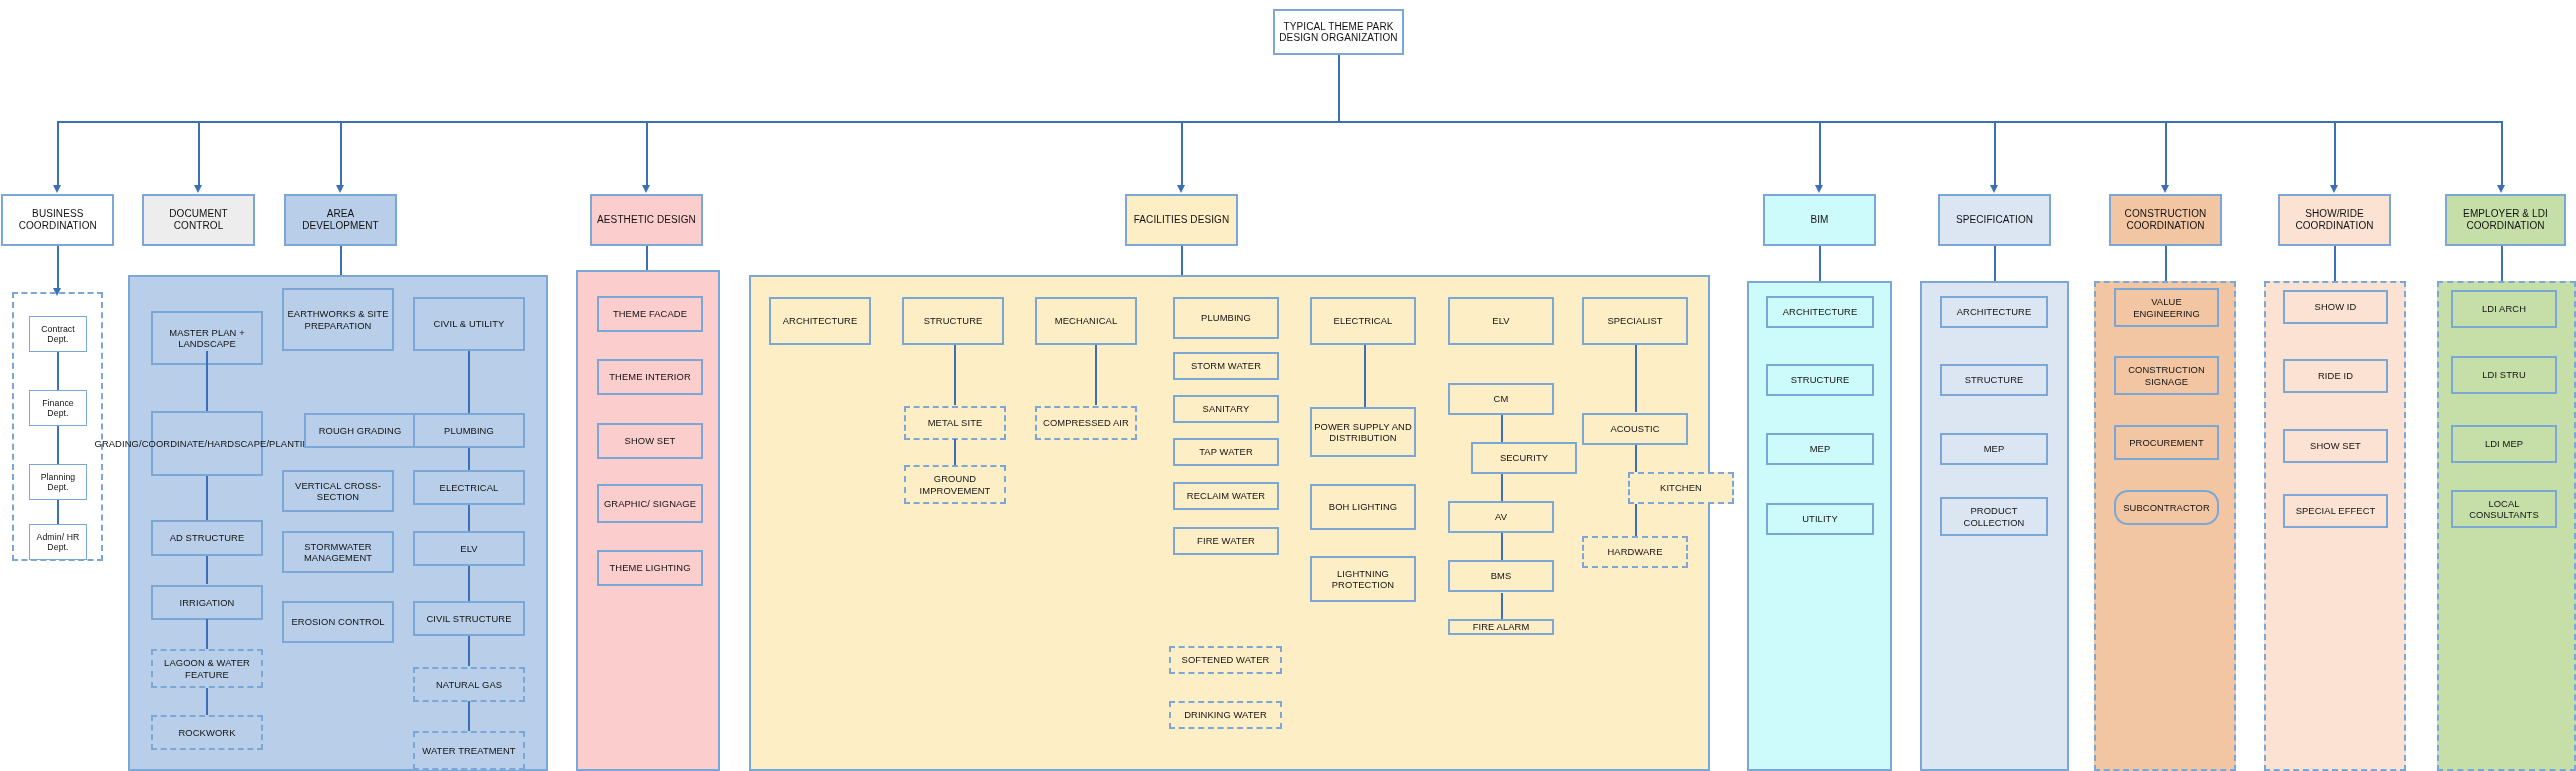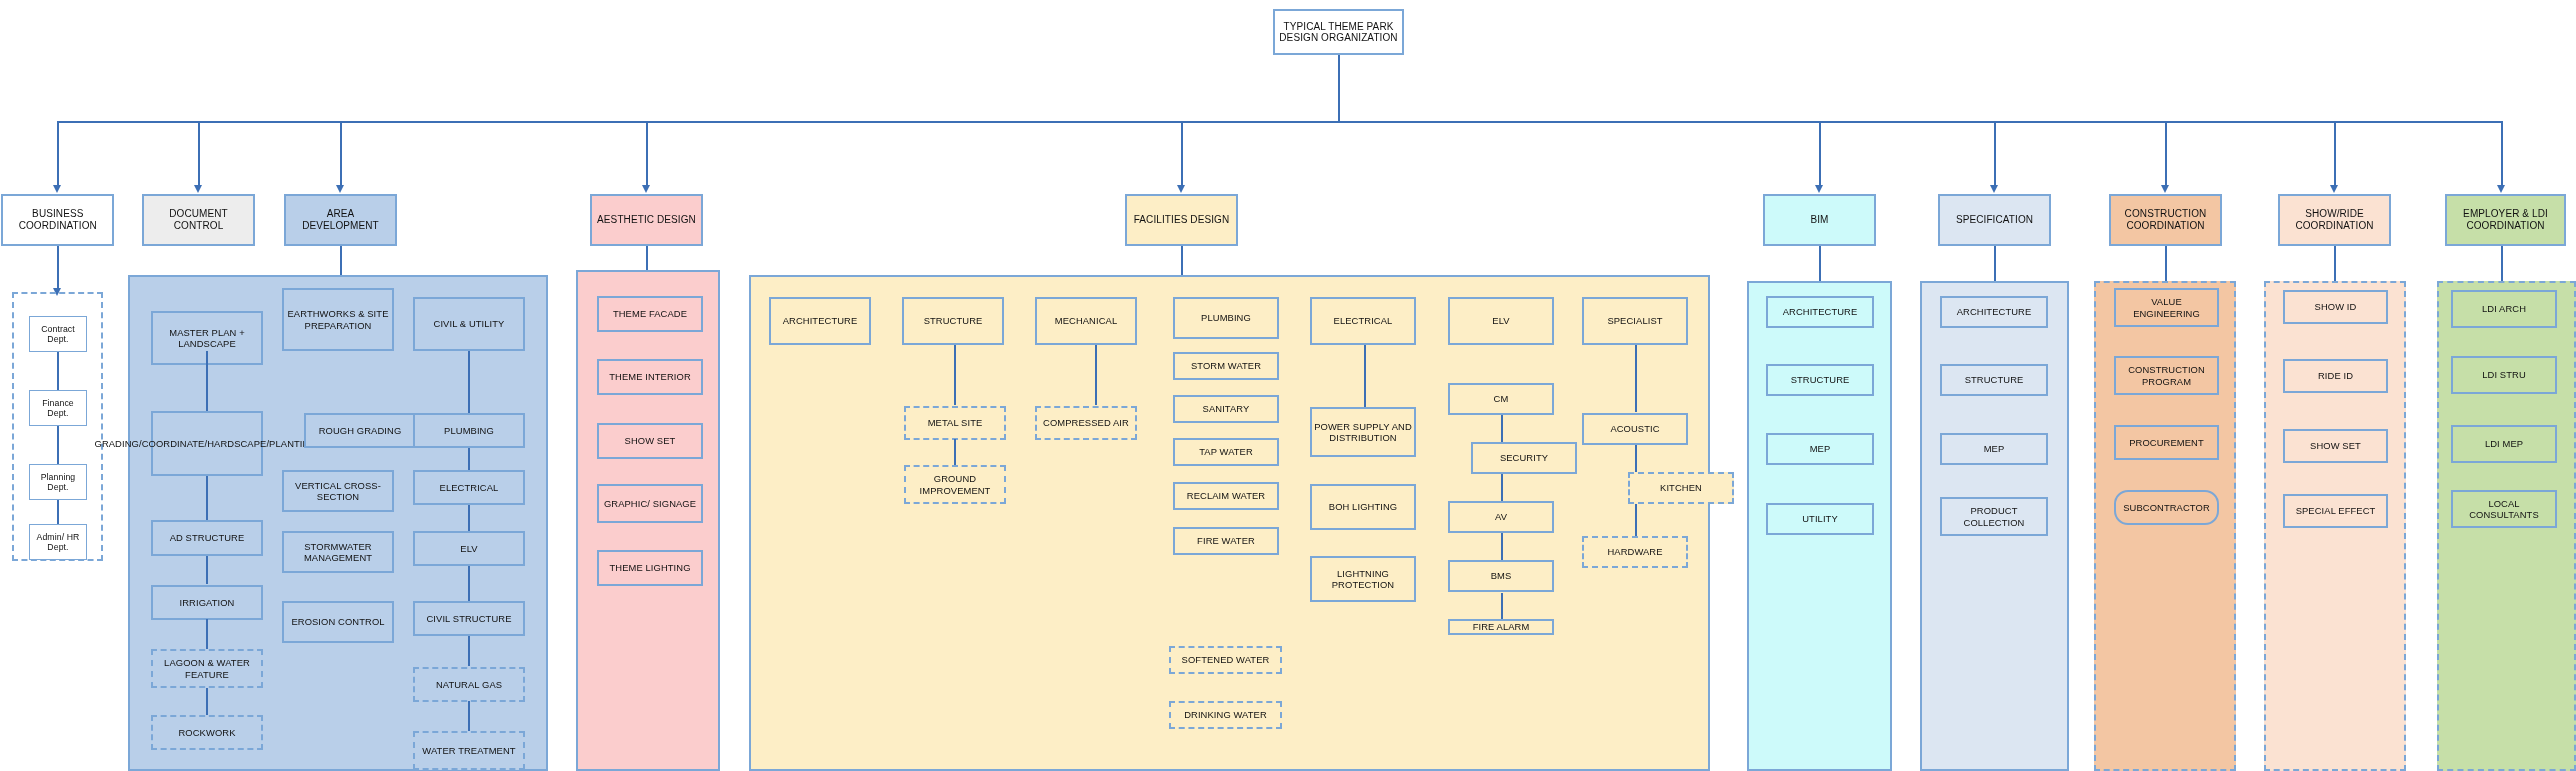--- a/index.html
+++ b/index.html
@@ -227,21 +227,21 @@
   <div class="node c-ltblue fs-sub" style="left:1940px;top:364px;width:108px;height:32px;">STRUCTURE</div>
   <div class="node c-ltblue fs-sub" style="left:1940px;top:433px;width:108px;height:32px;">MEP</div>
   <div class="node c-ltblue fs-sub" style="left:1940px;top:497px;width:108px;height:39px;">PRODUCT COLLECTION</div>
 
   <div class="node c-orange fs-head" style="left:2109px;top:194px;width:113px;height:52px;">CONSTRUCTION COORDINATION</div>
   <div class="vline" style="left:2165px;top:246px;height:38px;"></div>
   <div class="arrow" style="left:2161px;top:281px;"></div>
 
   <div class="panel dashed c-orange" style="left:2094px;top:281px;width:142px;height:490px;"></div>
   <div class="node c-orange fs-sub" style="left:2114px;top:288px;width:105px;height:39px;">VALUE ENGINEERING</div>
-  <div class="node c-orange fs-sub" style="left:2114px;top:356px;width:105px;height:39px;">CONSTRUCTION PROGRAM</div>
+  <div class="node c-orange fs-sub" style="left:2114px;top:356px;width:105px;height:39px;">CONSTRUCTION SIGNAGE</div>
   <div class="node c-orange fs-sub" style="left:2114px;top:425px;width:105px;height:35px;">PROCUREMENT</div>
   <div class="node c-orange fs-sub" style="left:2114px;top:490px;width:105px;height:35px;border-radius:14px;">SUBCONTRACTOR</div>
 
   <div class="node c-ltorange fs-head" style="left:2278px;top:194px;width:113px;height:52px;">SHOW/RIDE COORDINATION</div>
   <div class="vline" style="left:2334px;top:246px;height:38px;"></div>
   <div class="arrow" style="left:2330px;top:281px;"></div>
 
   <div class="panel dashed c-ltorange" style="left:2264px;top:281px;width:142px;height:490px;"></div>
   <div class="node c-ltorange fs-sub" style="left:2283px;top:290px;width:105px;height:34px;">SHOW ID</div>
   <div class="node c-ltorange fs-sub" style="left:2283px;top:359px;width:105px;height:34px;">RIDE ID</div>

